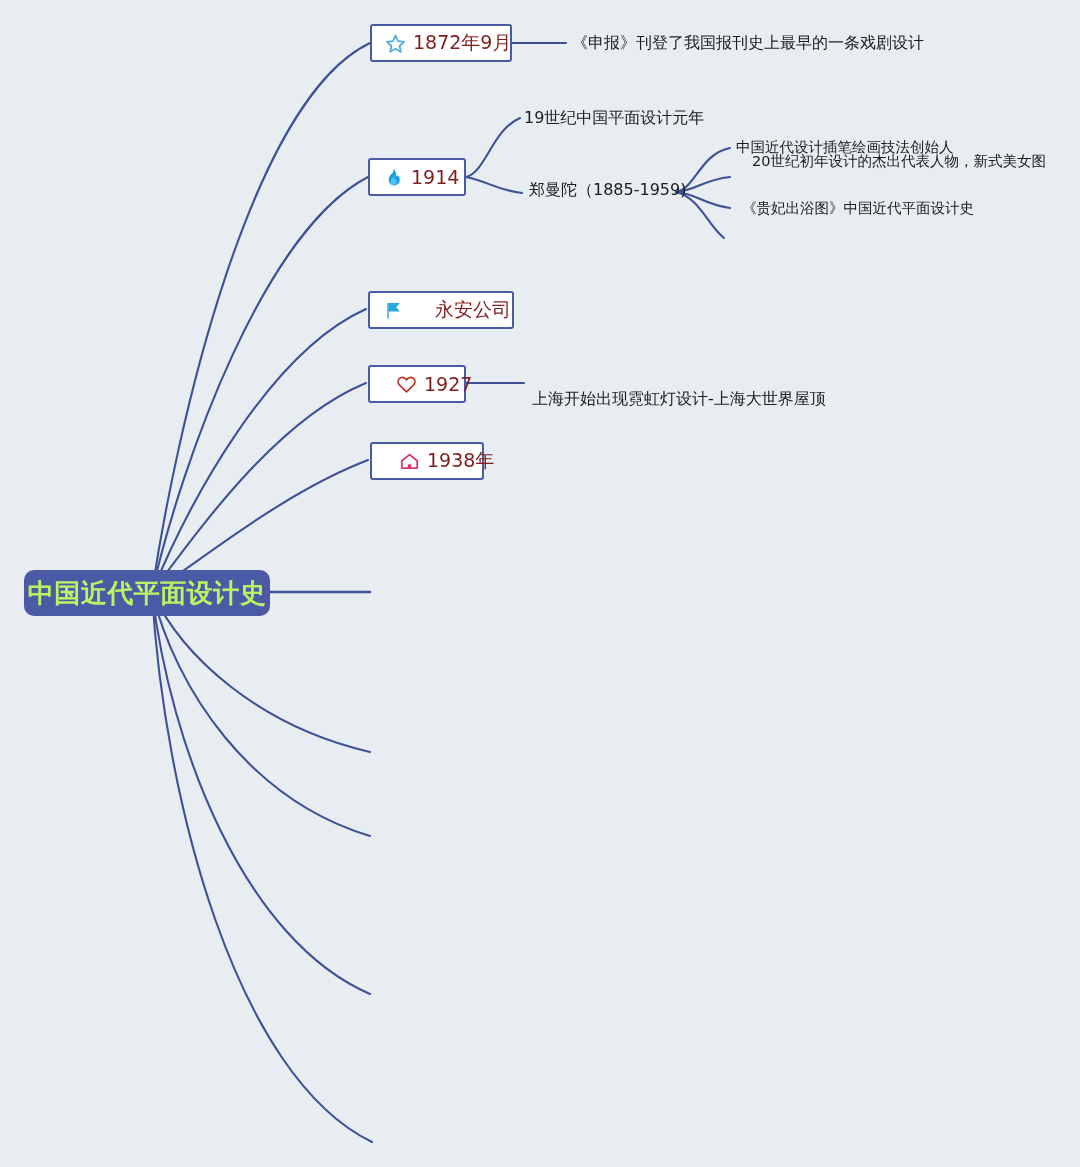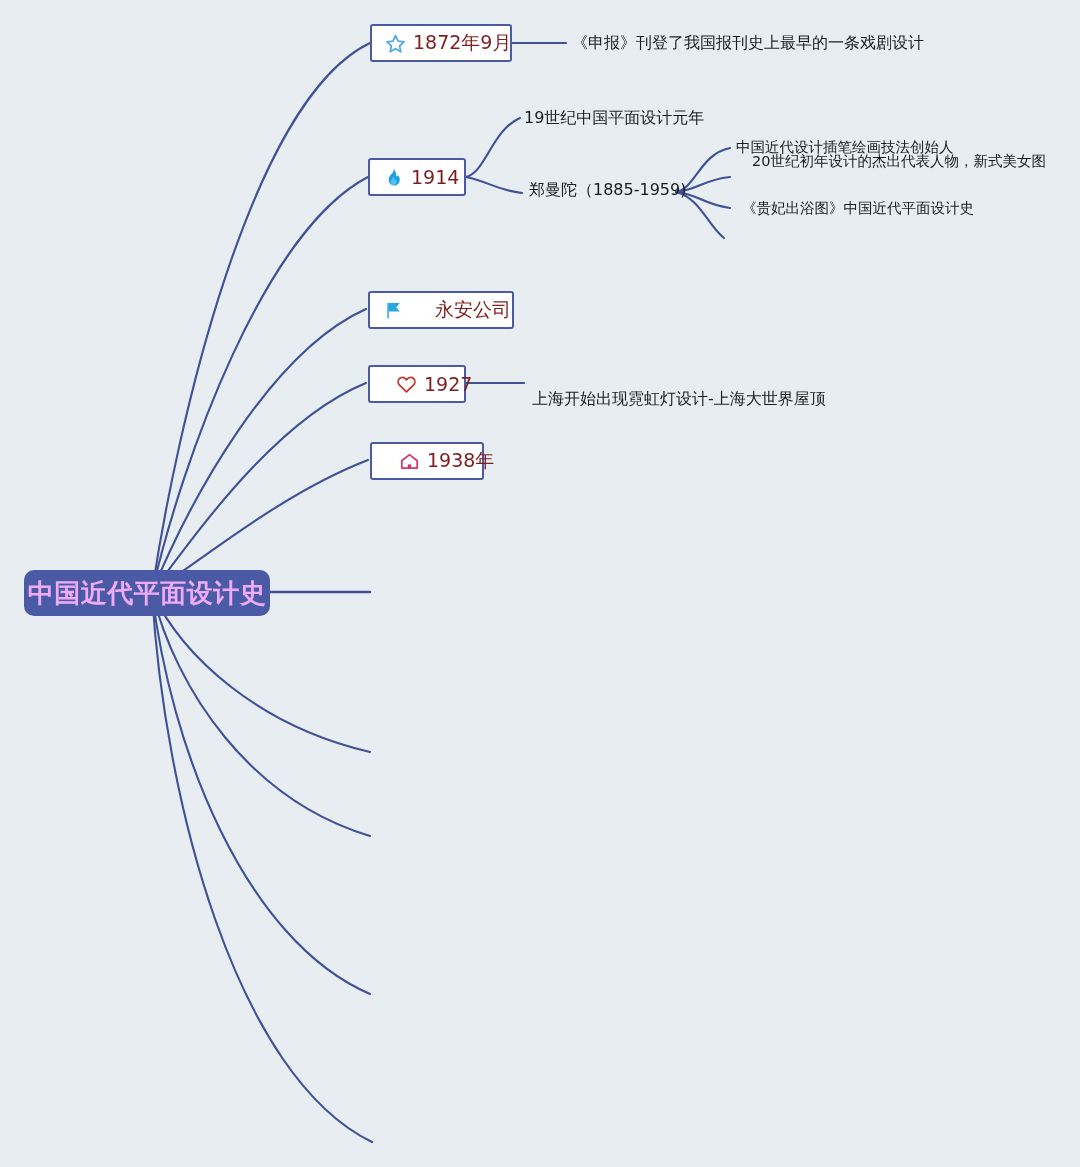--- a/index.html
+++ b/index.html
@@ -37,21 +37,21 @@
     border-radius: 10px;
     display: flex;
     align-items: center;
     justify-content: center;
     box-sizing: border-box;
     z-index: 5;
   }
   .root-label {
     font-size: 26px;
     font-weight: bold;
-    color: #f0abfc;
+    color: #bef264;
     letter-spacing: 0.5px;
     white-space: nowrap;
     font-family: Liberation Sans, sans-serif;
   }
 
   
   .topic-box {
     position: absolute;
     background: #ffffff;
     border: 2px solid #4a5aa5;

